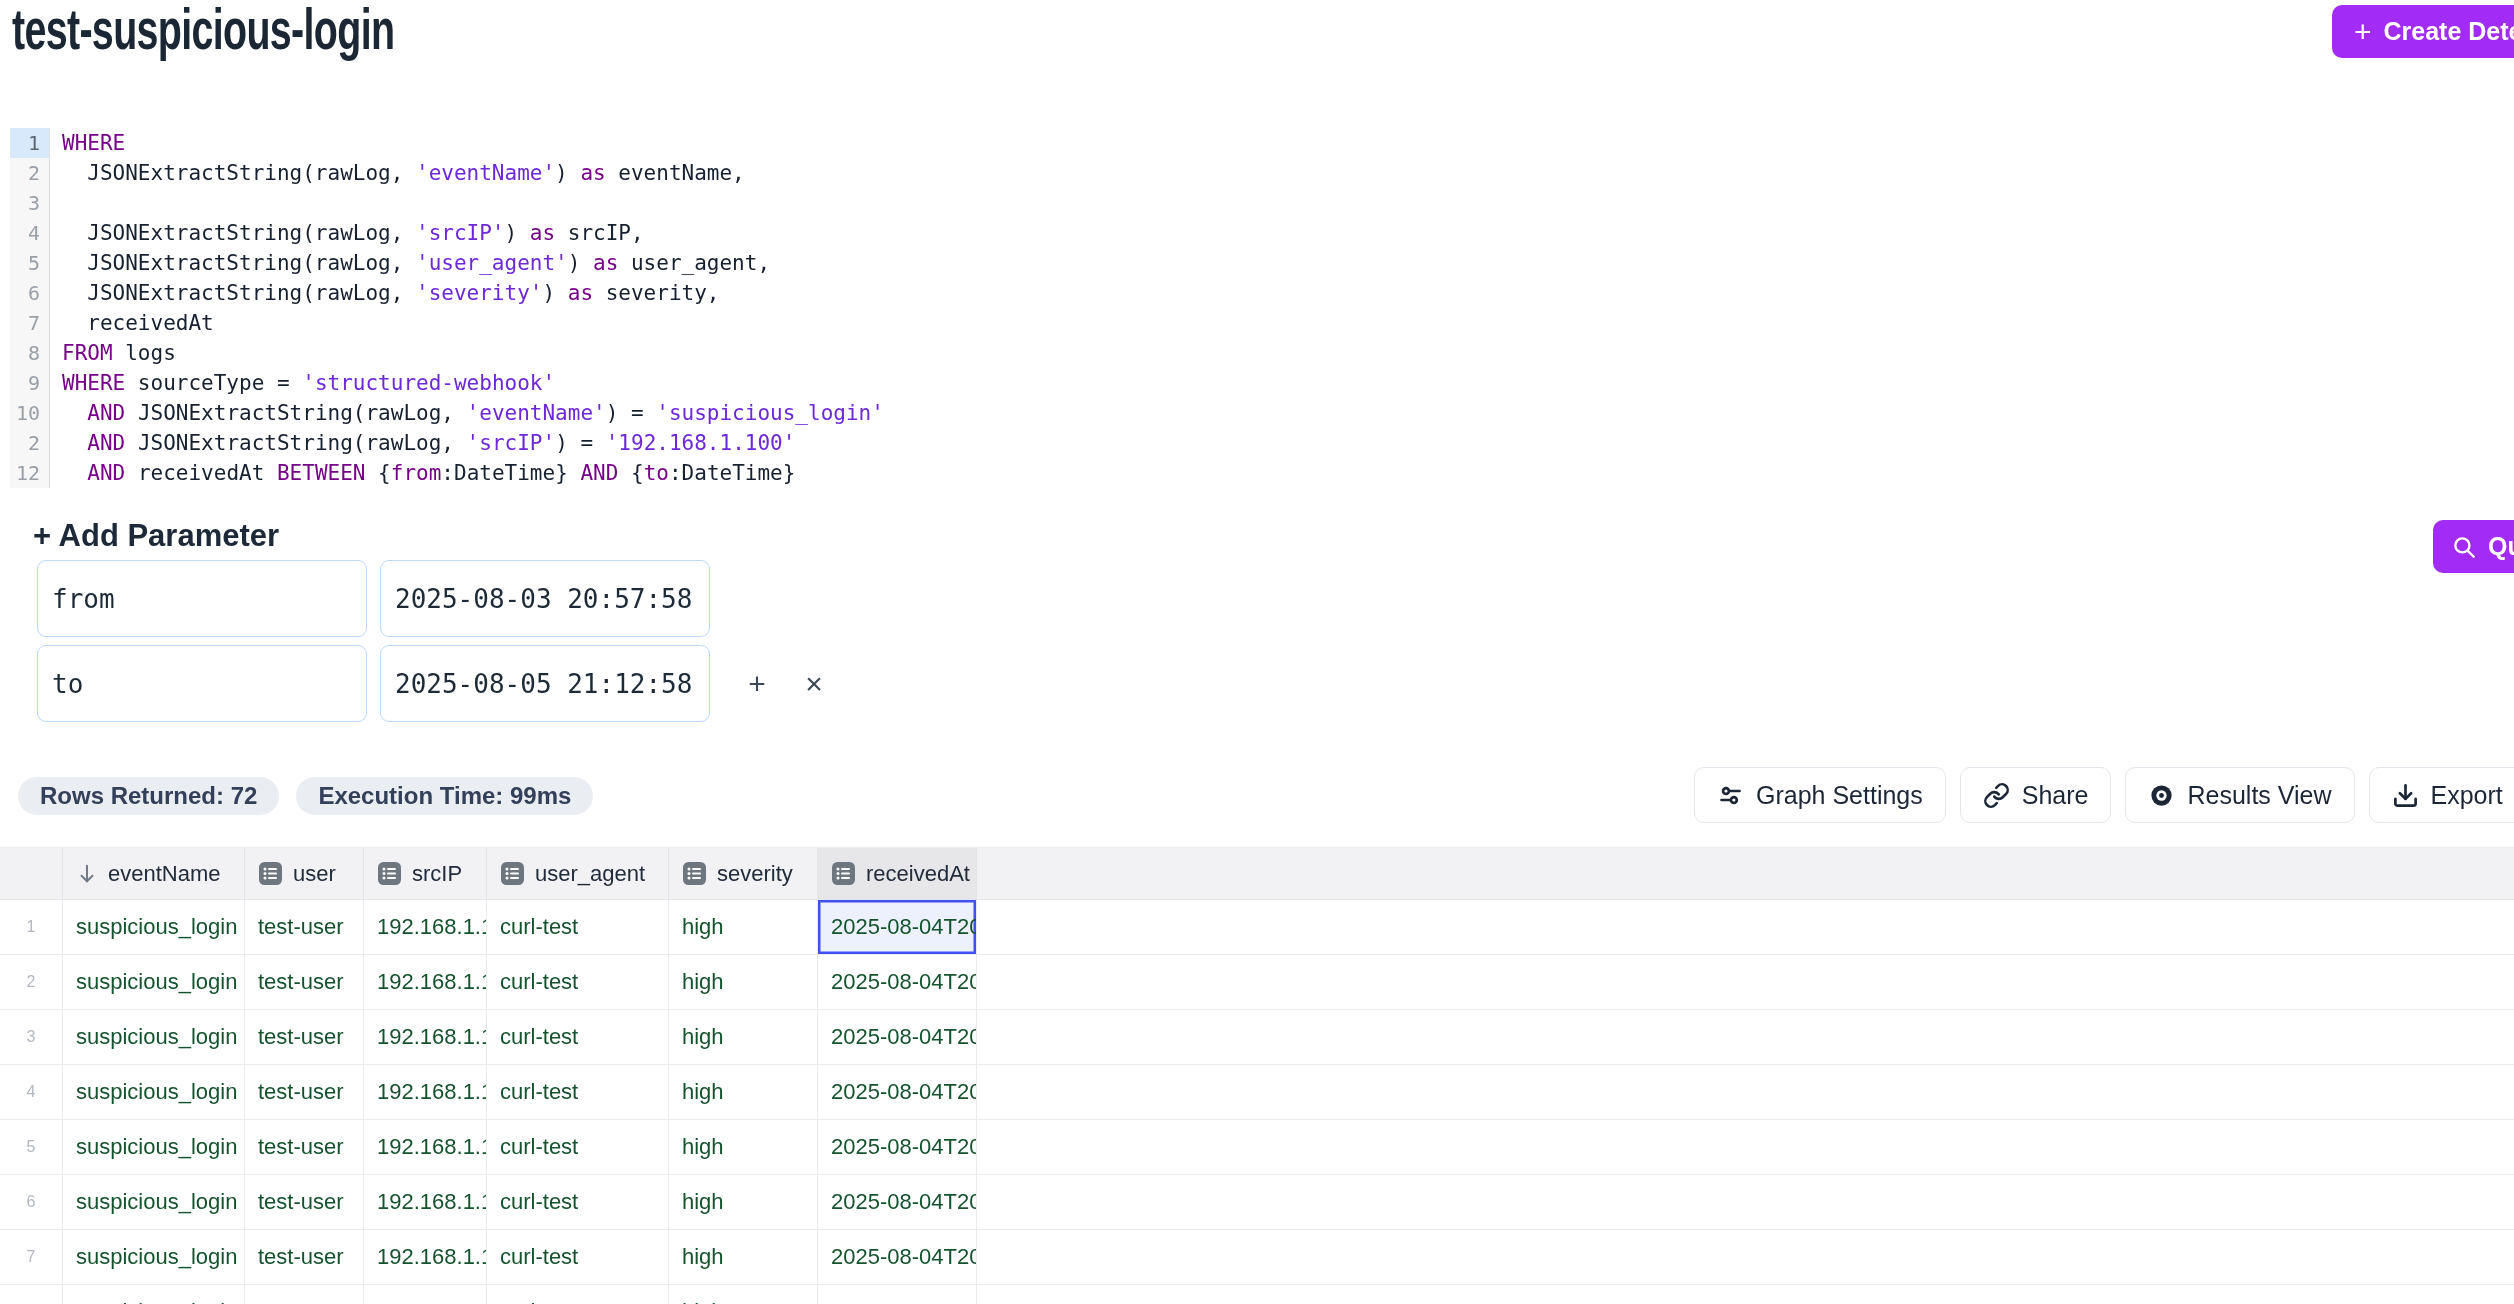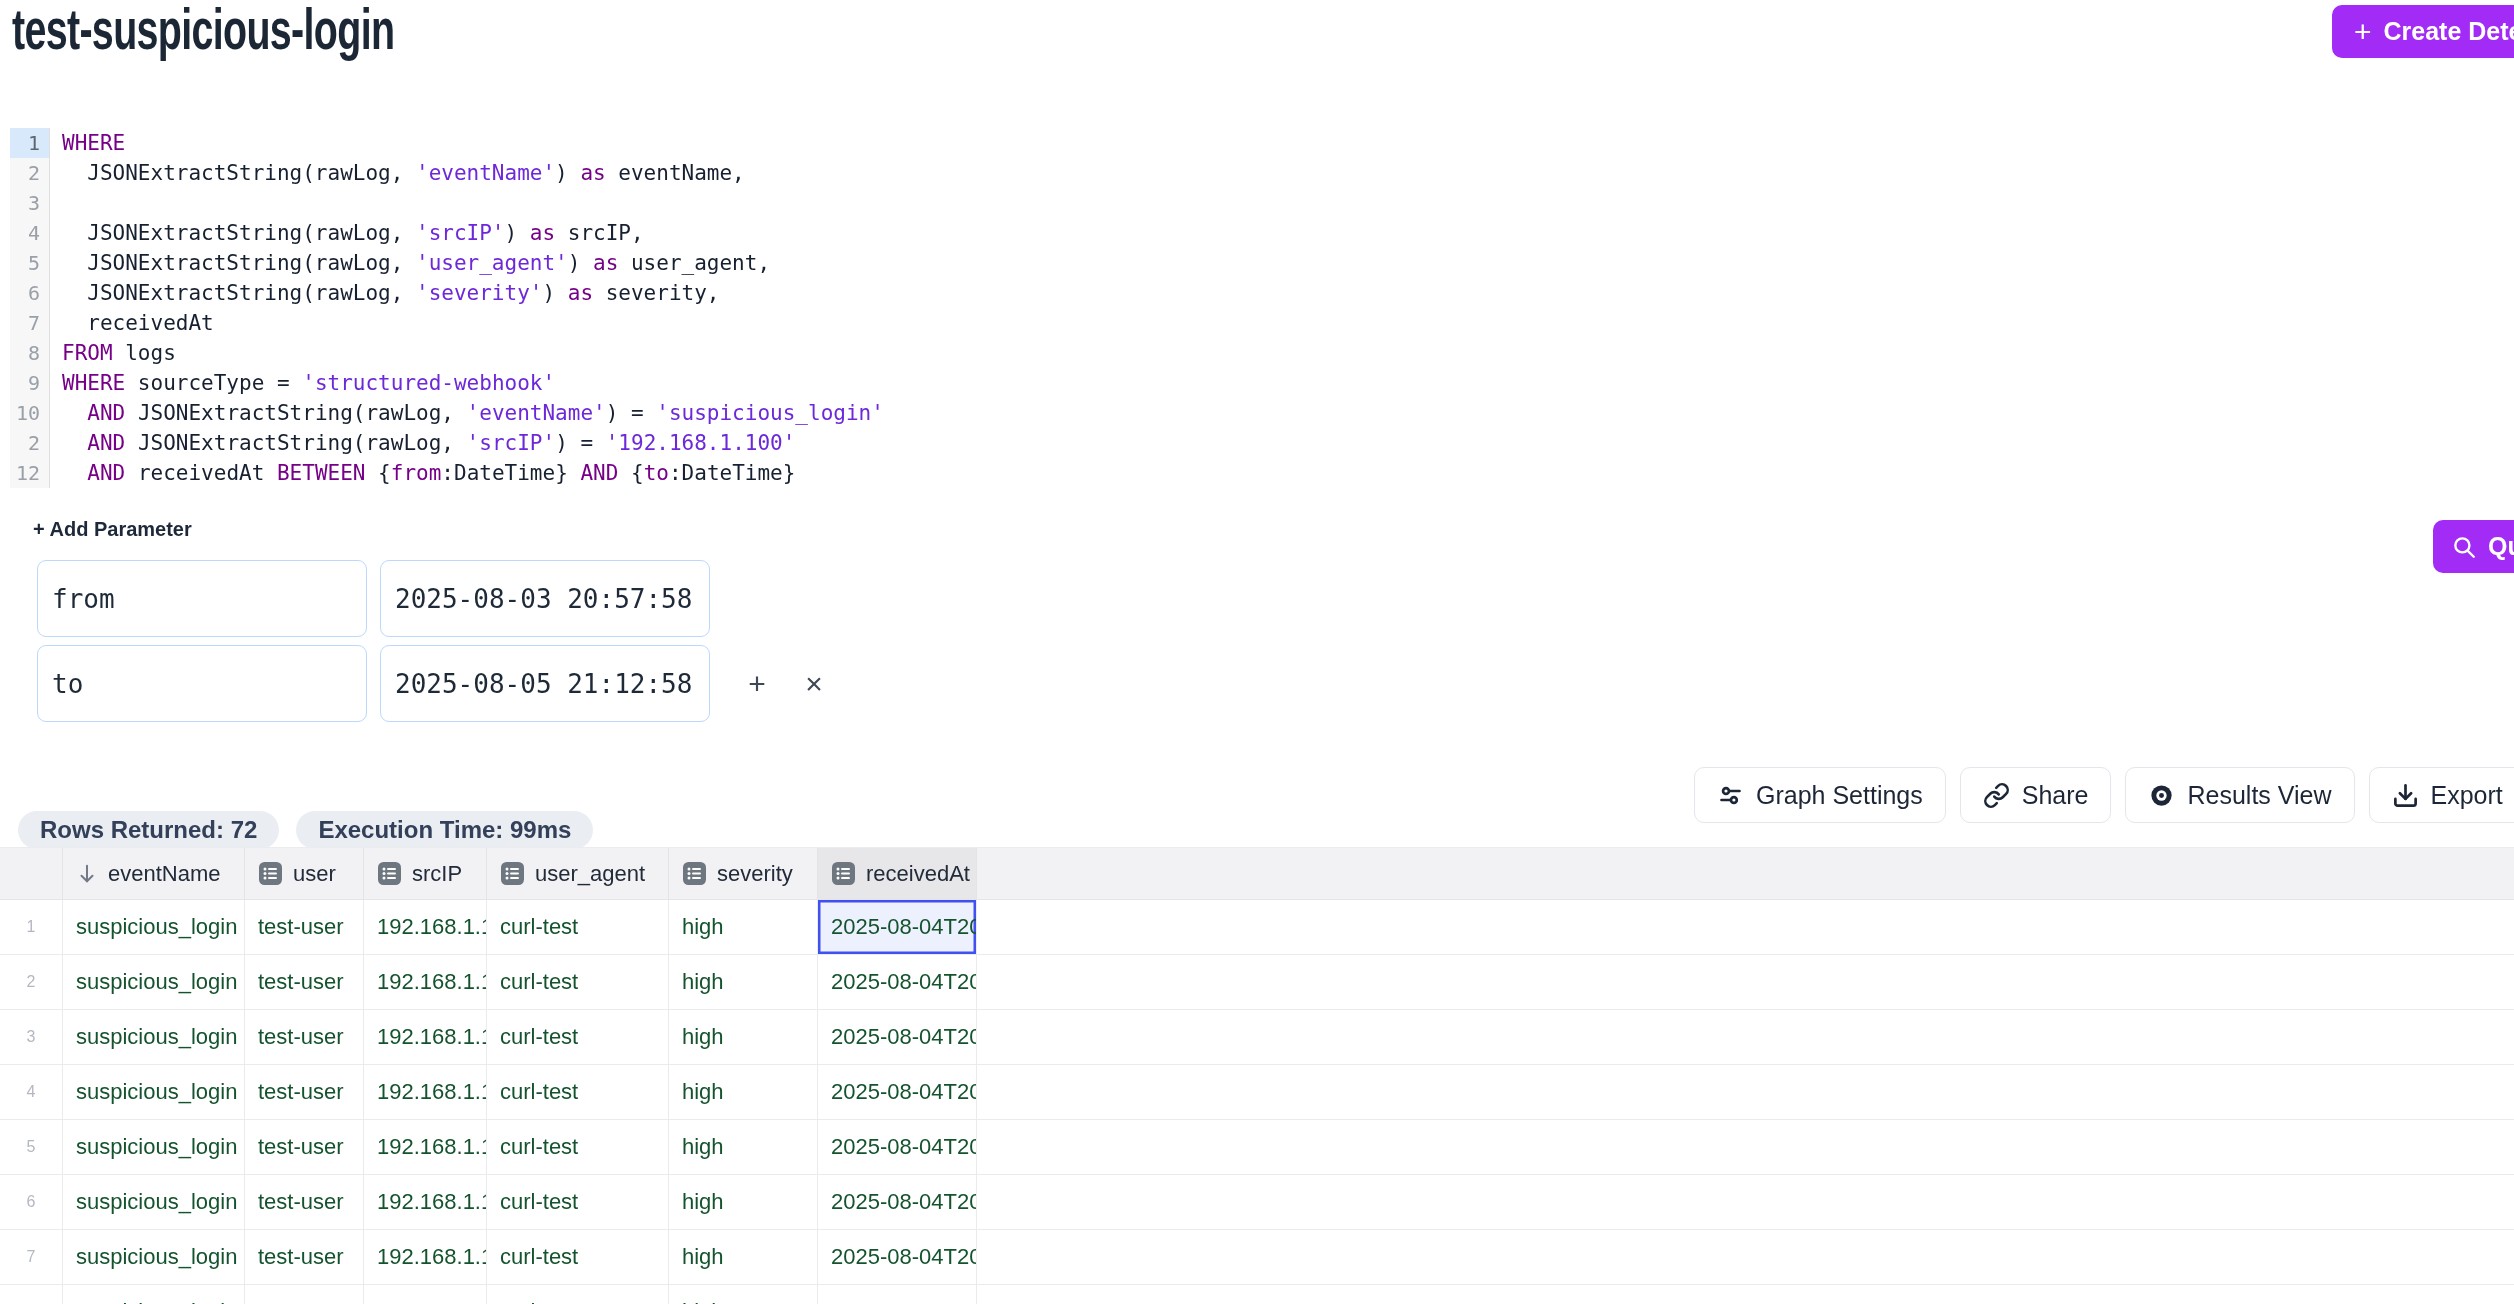--- a/index.html
+++ b/index.html
@@ -34,37 +34,37 @@
   }
   .cm-line.active .cm-gutter{background:#d8e9fb;color:#5c6670;}
   .cm-code{
     padding-left:12px;font-family:"DejaVu Sans Mono",monospace;font-size:21px;
     color:#172030;white-space:pre;
   }
   .cm-code .kw{color:#770088;}
   .cm-code .str{color:#6d28d9;}
   
   .add-param{
-    position:absolute;left:33px;top:518px;font-size:20px;font-weight:600;
+    position:absolute;left:33px;top:518px;font-size:31px;font-weight:600;
     color:#1d2939;cursor:pointer;
   }
   .param-rows{position:absolute;left:37px;top:560px;display:flex;flex-direction:column;gap:8px;}
   .param-row{display:flex;align-items:center;gap:13px;}
   .param-input{
     width:330px;height:77px;box-sizing:border-box;border:1.6px solid #bcd9fc;
     border-radius:9px;background:#fff;outline:none;padding:0 14px;
     font-family:"DejaVu Sans Mono",monospace;font-size:26px;color:#1e2a38;
   }
   .row-btn{
     background:none;border:none;font-size:30px;color:#3f4956;cursor:pointer;
     width:44px;height:44px;line-height:44px;padding:0;text-align:center;
   }
   .row-btn.addp{margin-left:12px;}
   
-  .stats{position:absolute;left:18px;top:811px;display:flex;gap:17px;}
+  .stats{position:absolute;left:18px;top:777px;display:flex;gap:17px;}
   .pill{
     height:38px;display:flex;align-items:center;padding:0 22px;border-radius:19px;
     background:#eaedf2;color:#33405a;font-size:24px;font-weight:700;white-space:nowrap;
   }
   
   .toolbar{position:absolute;left:1694px;top:767px;display:flex;gap:14px;}
   .tb-btn{
     height:56px;display:flex;align-items:center;gap:12px;padding:0 22px;
     background:#fff;border:1.5px solid #e3e6eb;border-radius:10px;cursor:pointer;
     font-family:"Liberation Sans",sans-serif;font-size:25px;font-weight:400;color:#1d2637;white-space:nowrap;

